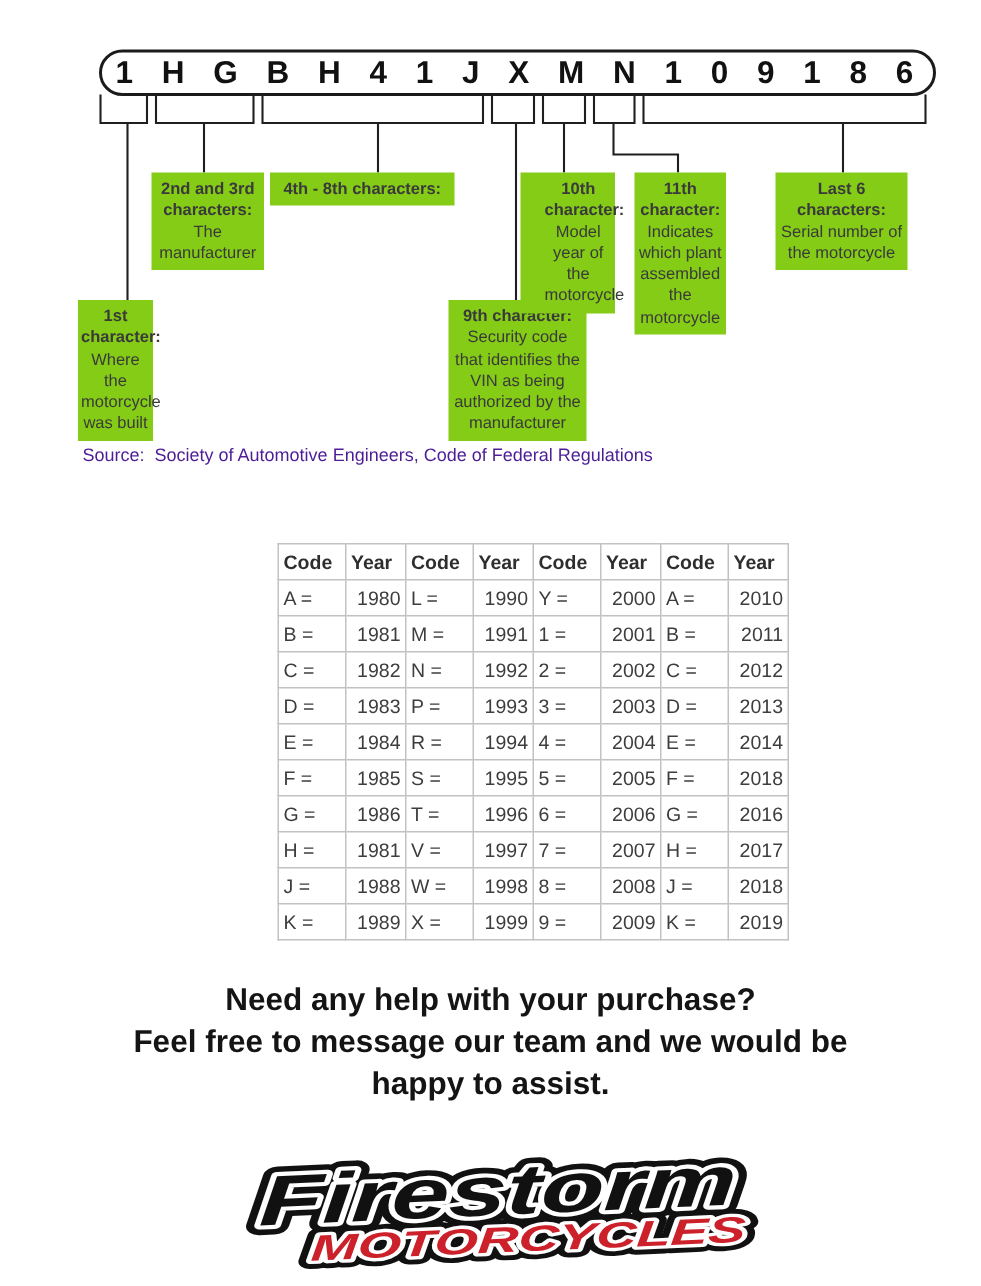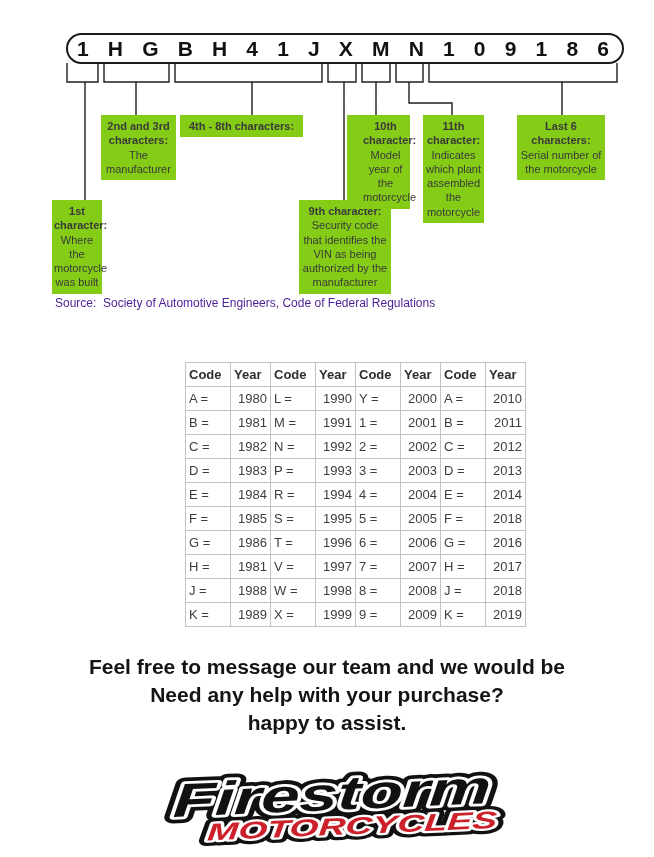--- a/index.html
+++ b/index.html
@@ -220,22 +220,22 @@
         <td>1999</td>
         <td>9 =</td>
         <td>2009</td>
         <td>K =</td>
         <td>2019</td>
       </tr>
     </tbody>
   </table>
 
   <div class="help">
+    <div>Need any help with your purchase?</div>
     <div>Feel free to message our team and we would be</div>
-    <div>Need any help with your purchase?</div>
     <div>happy to assist.</div>
   </div>
 
   <div class="logo">
     <svg width="352" height="88" viewBox="0 0 352 88">
       <g transform="rotate(-2.5 176 44) skewX(-6)" font-family="Liberation Sans, sans-serif" font-weight="bold" font-style="italic">
         <text x="22" y="46" font-size="47" textLength="318" lengthAdjust="spacingAndGlyphs" fill="none" stroke="#111111" stroke-width="13" stroke-linejoin="round">Firestorm</text>
         <text x="58" y="71" font-size="24" textLength="290" lengthAdjust="spacingAndGlyphs" fill="none" stroke="#111111" stroke-width="11" stroke-linejoin="round">MOTORCYCLES</text>
         <text x="22" y="46" font-size="47" textLength="318" lengthAdjust="spacingAndGlyphs" fill="none" stroke="#ffffff" stroke-width="5.5" stroke-linejoin="round">Firestorm</text>
         <text x="22" y="46" font-size="47" textLength="318" lengthAdjust="spacingAndGlyphs" fill="#111111">Firestorm</text>

